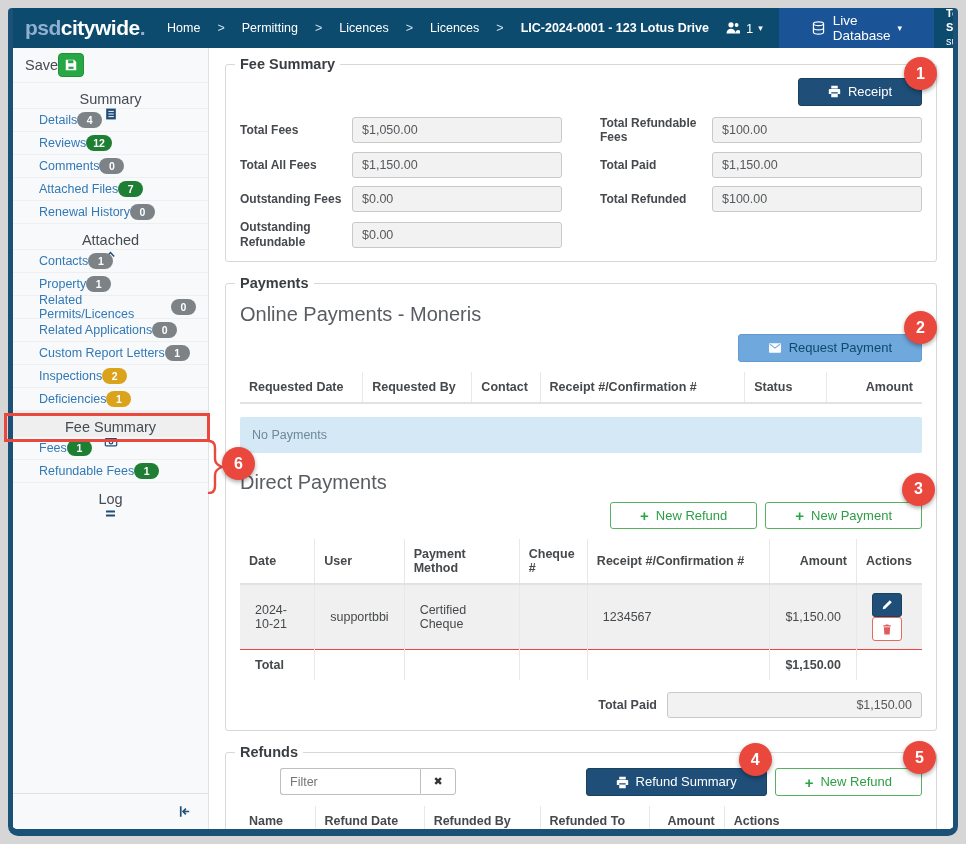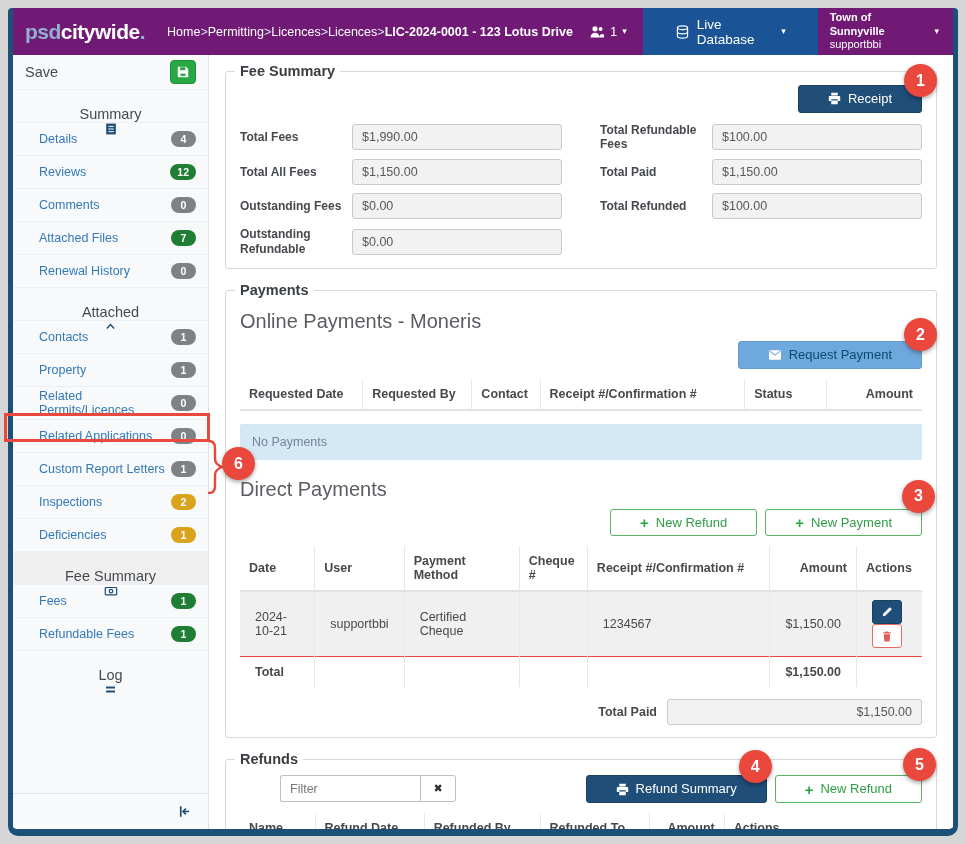--- a/index.html
+++ b/index.html
@@ -13,48 +13,48 @@
   .app {
     position:absolute; left:8px; top:8px; width:950px; height:828px;
     background:#fff;
     border-left:5px solid #1C5177; border-right:5px solid #1C5177; border-bottom:7px solid #1C5177;
     border-radius:4px 4px 10px 10px;
     display:flex; flex-direction:column;
     overflow:hidden;
   }
   
   .navbar {
-    height:47px; background:#701a75; display:flex; align-items:center;
+    height:40px; background:#0c4a6e; display:flex; align-items:center;
     color:#fff; flex-shrink:0; padding-left:12px;
   }
   .logo { font-size:21px; font-weight:bold; letter-spacing:-0.5px; white-space:nowrap; }
   .logo .lt { color:#8FB0D0; }
   .logo .dk { color:#ffffff; }
-  .breadcrumb { margin-left:22px; font-size:12.5px; display:flex; align-items:center; gap:0; white-space:nowrap; }
+  .breadcrumb { margin-left:22px; font-size:12.5px; display:flex; align-items:center; gap:17px; white-space:nowrap; }
   .breadcrumb .sep { color:#cfe0ef; }
   .breadcrumb .cur { font-weight:bold; }
   .nav-right { margin-left:auto; display:flex; align-items:center; height:100%; }
   .nav-user-count { display:flex; align-items:center; gap:5px; font-size:13px; padding:0 16px; cursor:pointer; }
   .nav-db {
     height:100%; background:#1A5496; display:flex; align-items:center; gap:7px;
     padding:0 32px; font-size:13.5px; cursor:pointer;
   }
   .nav-org { padding:0 14px 0 12px; display:flex; align-items:center; gap:14px; cursor:pointer; }
   .nav-org .txt { text-align:left; line-height:1.25; }
   .nav-org .l1 { font-size:11px; font-weight:bold; }
   .nav-org .l2 { font-size:11px; }
   .caret { font-size:9px; line-height:1; }
   
   .appbody { flex:1; display:flex; min-height:0; }
   .sidebar {
     width:196px; background:#F8F9FA; border-right:1px solid #E0E3E6;
     display:flex; flex-direction:column; flex-shrink:0;
   }
   .side-main { flex:1; }
-  .srow { display:flex; align-items:center; justify-content:space-between; border-top:1px solid #EDEFF1; padding:16px 12px; }
+  .srow { display:flex; align-items:center; border-top:1px solid #EDEFF1; padding:8px 12px; }
   .srow:first-child { border-top:none; }
   .srow-save { height:34px; }
   .srow-head { height:26px; font-size:14.5px; color:#454B52; cursor:pointer;flex-direction:column; }
   .srow-head.active { background:#EFEFEF; }
   .srow-sub { height:23px; padding-left:26px; font-size:12.5px; color:#3279B7; cursor:pointer; }
   .save-label { font-size:14.5px; color:#454B52; }
   .save-btn {
     width:26px; height:24px; background:#28A745; border:1px solid #23913C; border-radius:4px;
     display:flex; align-items:center; justify-content:center; cursor:pointer;
   }
@@ -313,21 +313,21 @@
                   </svg>
                 </span>
               <span>Receipt</span>
             </button>
             <span class="ann" style="top:-21px; right:-15px;">1</span>
           </span>
         </div>
         <div class="fee-grid">
           <div class="field">
               <label>Total Fees</label>
-              <div class="valbox">$1,990.00</div>
+              <div class="valbox">$1,050.00</div>
             </div>
           <div class="field">
               <label>Total Refundable Fees</label>
               <div class="valbox">$100.00</div>
             </div>
           <div class="field">
               <label>Total All Fees</label>
               <div class="valbox">$1,150.00</div>
             </div>
           <div class="field">

